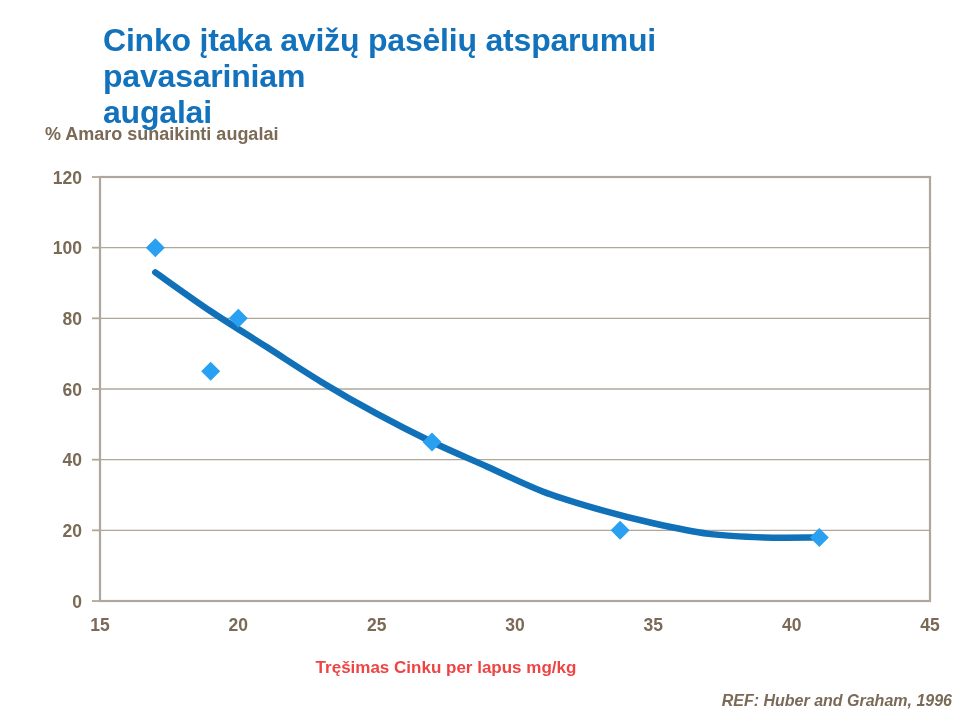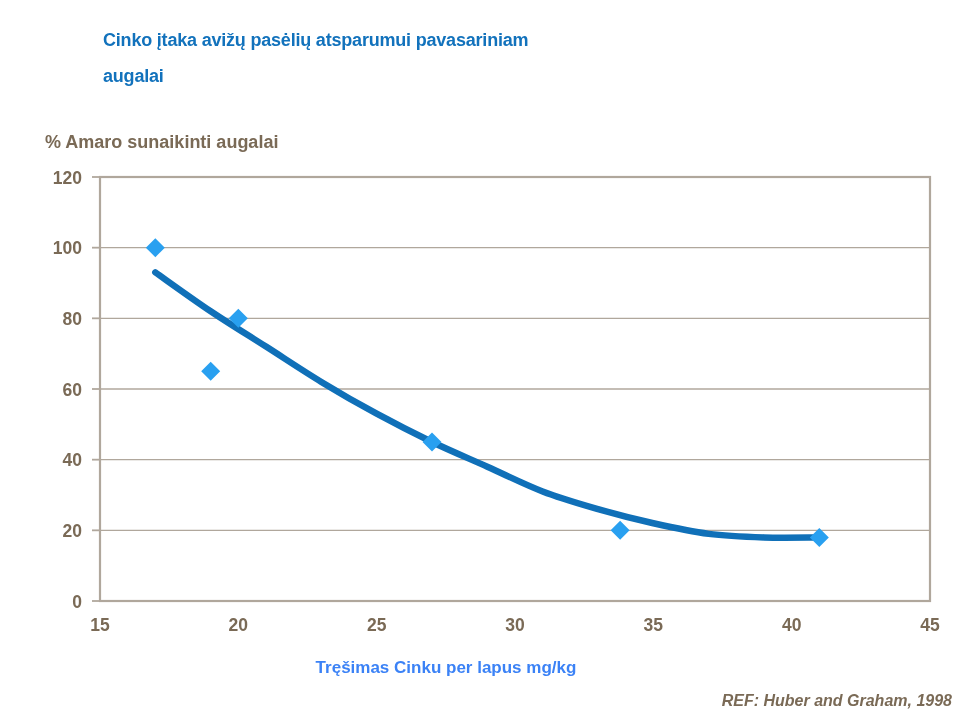--- a/index.html
+++ b/index.html
@@ -18,44 +18,44 @@
     position: absolute;
     left: 0; top: 0;
     width: 960px;
     height: 720px;
   }
   .chart-title {
     position: absolute;
     left: 103px;
     top: 22px;
     width: 700px;
-    font-size: 18px;
+    font-size: 32px;
     font-weight: bold;
     line-height: 36px;
     color: #1272bc;
     letter-spacing: -0.2px;
   }
   .y-axis-title {
     position: absolute;
     left: 45px;
-    top: 132px;
+    top: 124px;
     font-size: 18px;
     font-weight: bold;
     color: #7a6a56;
     white-space: nowrap;
   }
   .x-axis-title {
     position: absolute;
     left: 0;
     top: 658px;
     width: 892px;
     text-align: center;
     font-size: 17px;
     font-weight: bold;
-    color: #3b82f6;
+    color: #ef4444;
   }
   .ref-note {
     position: absolute;
     right: 8px;
     top: 692px;
     font-size: 16px;
     font-weight: bold;
     font-style: italic;
     color: #7a6a56;
   }
@@ -132,15 +132,15 @@
         <polygon points="210.66666666666669,361.83333333333337 220.16666666666669,371.33333333333337 210.66666666666669,380.83333333333337 201.16666666666669,371.33333333333337" fill="#29a0f0"></polygon>
         <polygon points="238.33333333333331,308.83333333333337 247.83333333333331,318.33333333333337 238.33333333333331,327.83333333333337 228.83333333333331,318.33333333333337" fill="#29a0f0"></polygon>
         <polygon points="432,432.5 441.5,442 432,451.5 422.5,442" fill="#29a0f0"></polygon>
         <polygon points="620.1333333333333,520.8333333333334 629.6333333333333,530.3333333333334 620.1333333333333,539.8333333333334 610.6333333333333,530.3333333333334" fill="#29a0f0"></polygon>
         <polygon points="819.3333333333334,527.9 828.8333333333334,537.4 819.3333333333334,546.9 809.8333333333334,537.4" fill="#29a0f0"></polygon>
       </g>
   </svg>
 
   <div class="x-axis-title">Tręšimas Cinku per lapus mg/kg</div>
 
-  <div class="ref-note">REF: Huber and Graham, 1998</div>
+  <div class="ref-note">REF: Huber and Graham, 1996</div>
 
 </div>
 
 </body></html>

